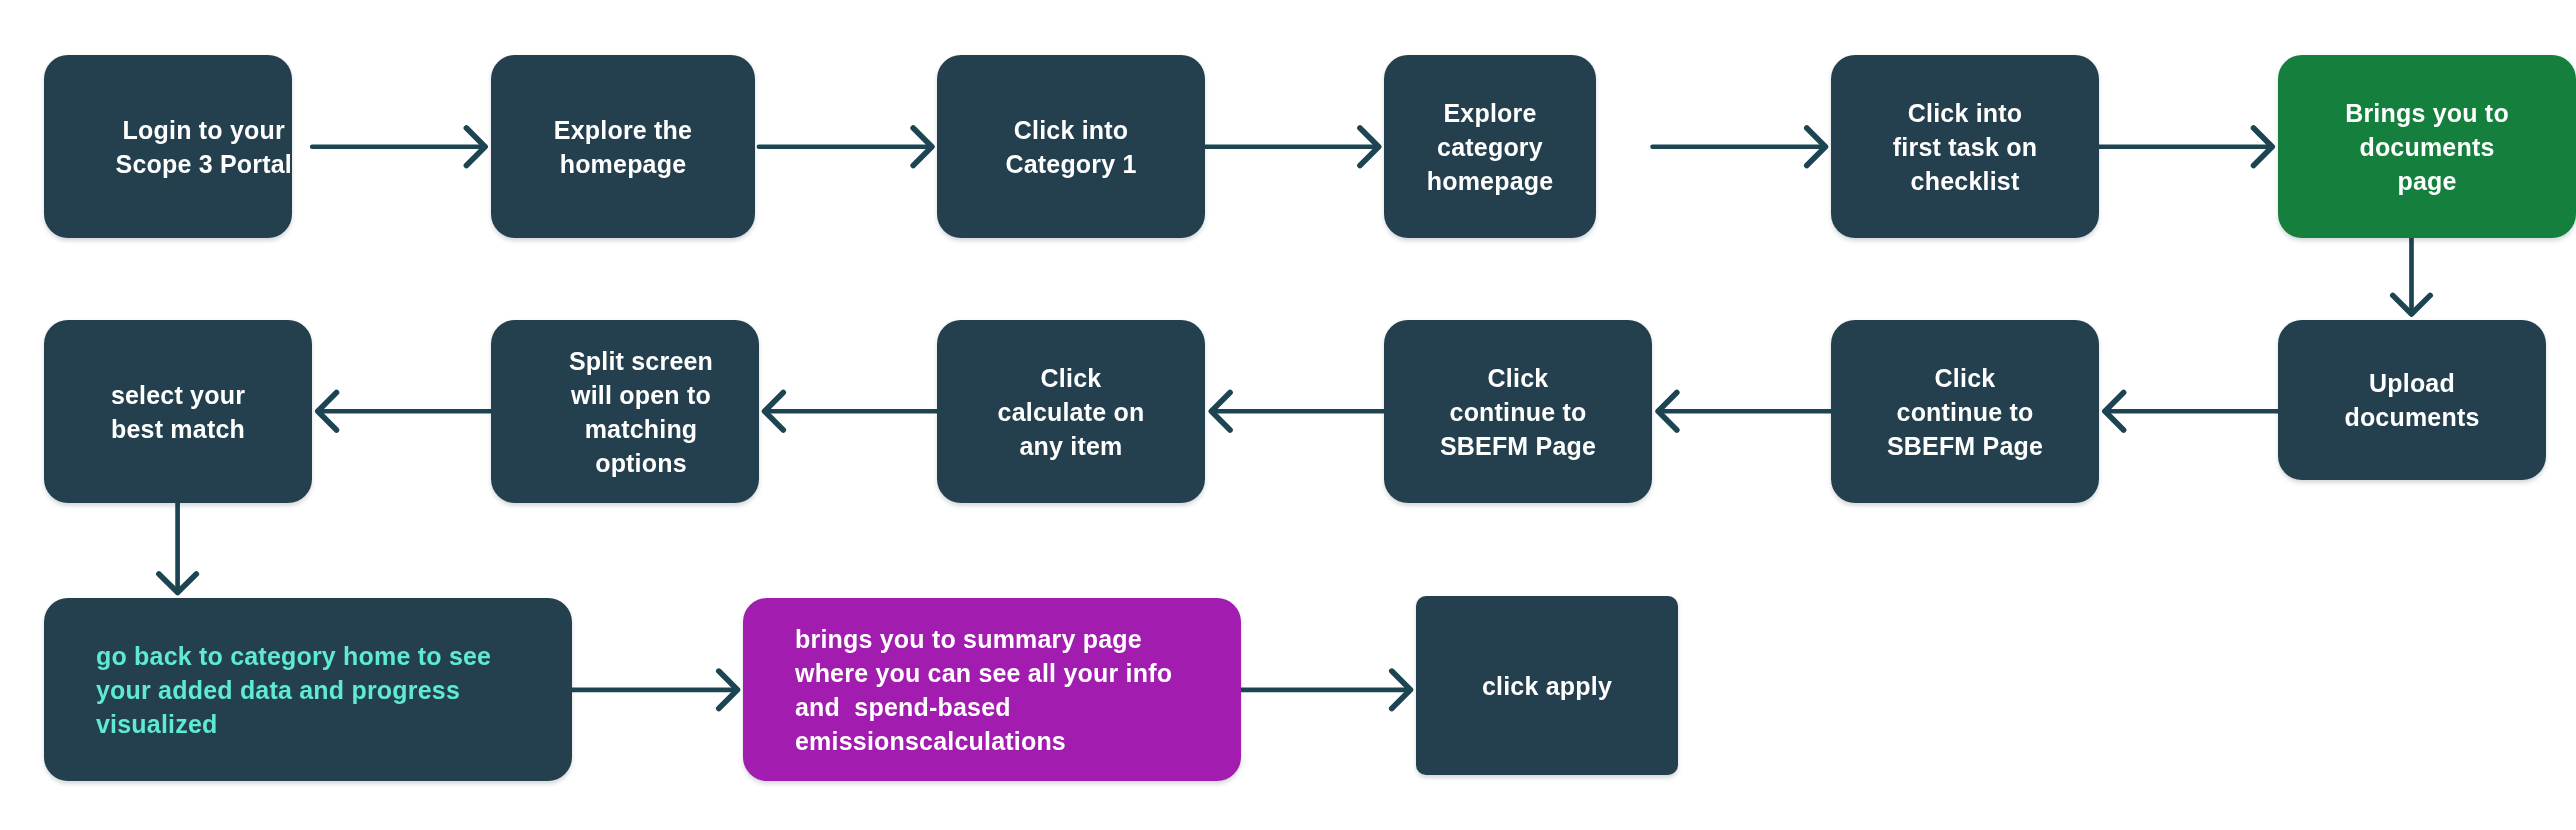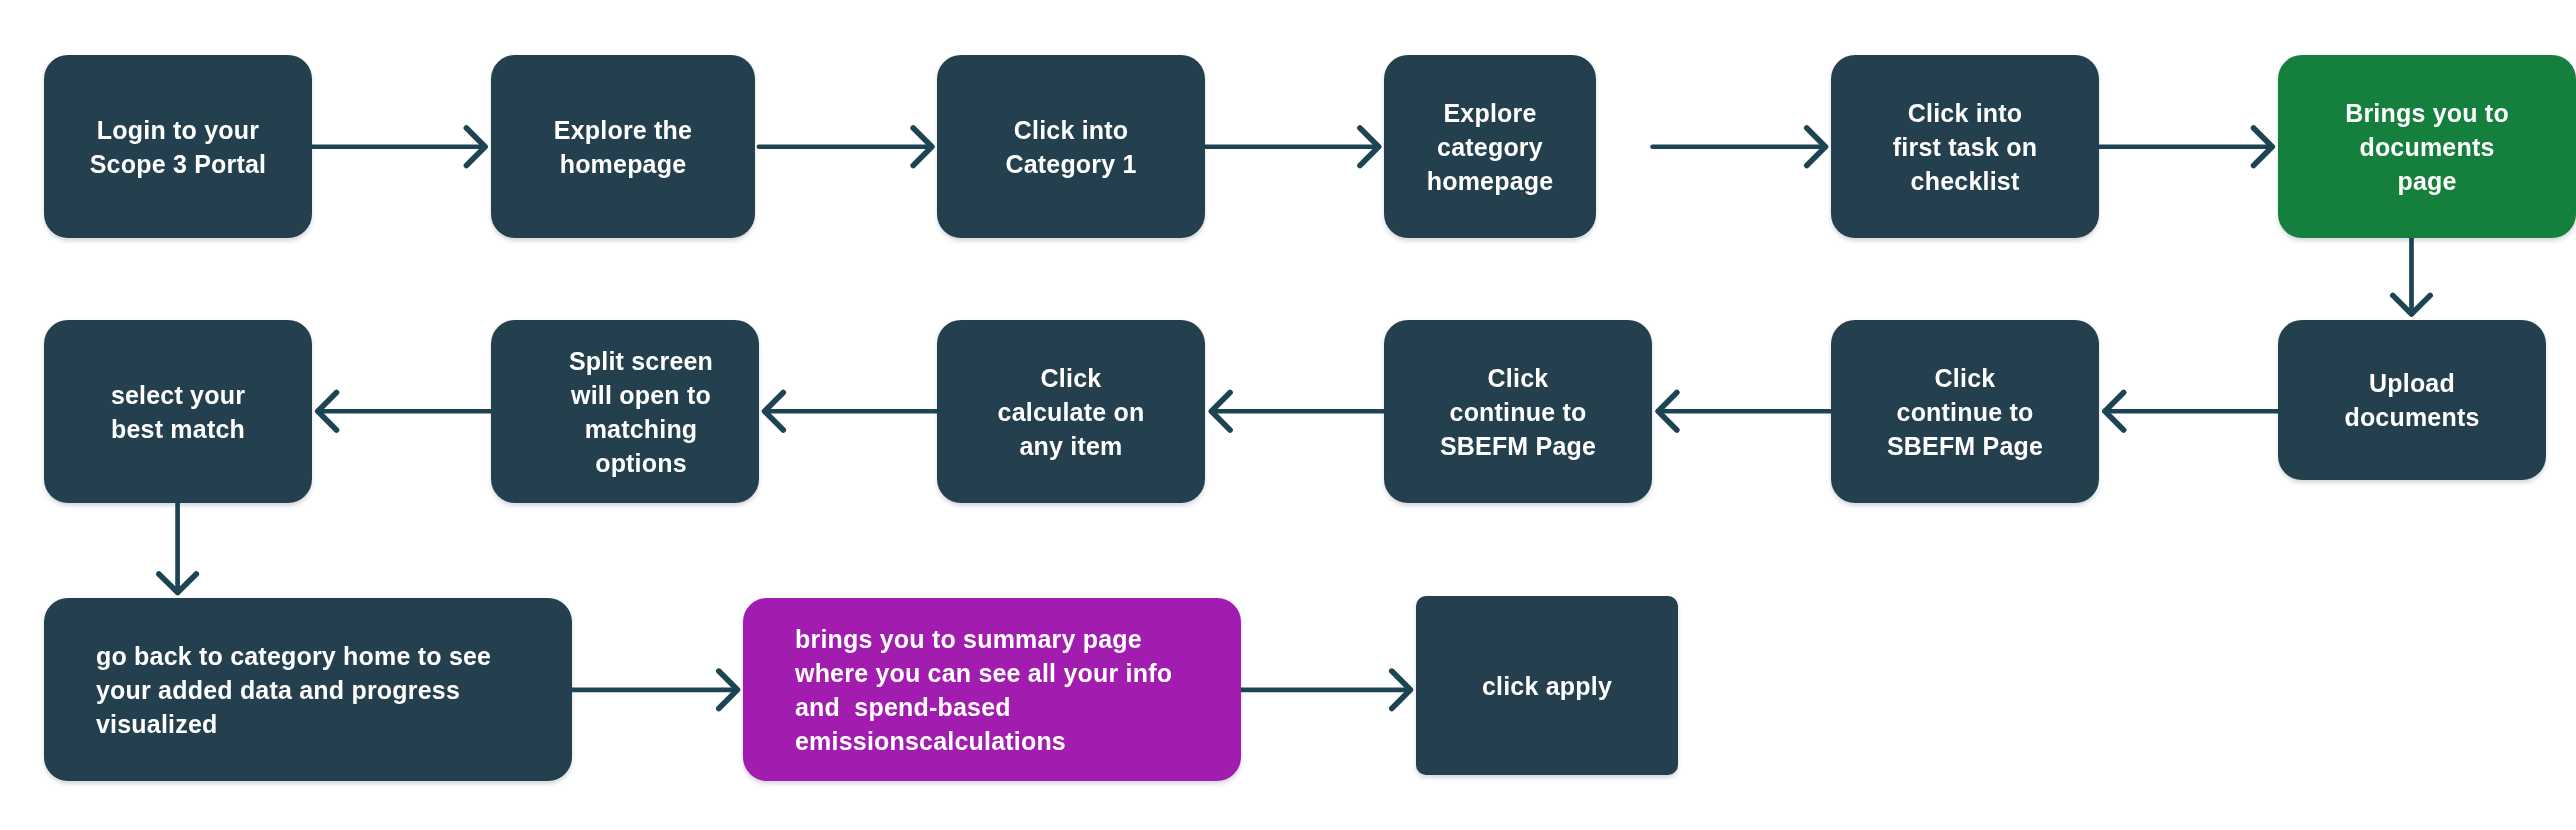--- a/index.html
+++ b/index.html
@@ -108,21 +108,21 @@
       <g stroke="#1C4453" fill="none" stroke-linecap="round" stroke-linejoin="round">
         <line x1="612" y1="738" x2="789" y2="738" stroke-width="5"></line>
         <polyline points="769,718 789,738 769,758" stroke-width="6"></polyline>
       </g>
       <g stroke="#1C4453" fill="none" stroke-linecap="round" stroke-linejoin="round">
         <line x1="1328" y1="738" x2="1509" y2="738" stroke-width="5"></line>
         <polyline points="1489,718 1509,738 1489,758" stroke-width="6"></polyline>
       </g>
     </svg>
   <div id="nodes-layer">
-      <div class="node" style="left: 44px; top: 55px; width: 268px; height: 183px; background: rgb(36, 64, 78); color: rgb(255, 255, 255);"><span class="node-label">Login to your
+      <div class="node" style="left: 44px; top: 55px; width: 248px; height: 183px; background: rgb(36, 64, 78); color: rgb(255, 255, 255); justify-content: flex-end;"><span class="node-label">Login to your
 Scope 3 Portal</span></div>
       <div class="node" style="left: 491px; top: 55px; width: 264px; height: 183px; background: rgb(36, 64, 78); color: rgb(255, 255, 255);"><span class="node-label">Explore the
 homepage</span></div>
       <div class="node" style="left: 937px; top: 55px; width: 268px; height: 183px; background: rgb(36, 64, 78); color: rgb(255, 255, 255);"><span class="node-label">Click into
 Category 1</span></div>
       <div class="node" style="left: 1384px; top: 55px; width: 212px; height: 183px; background: rgb(36, 64, 78); color: rgb(255, 255, 255);"><span class="node-label">Explore
 category
 homepage</span></div>
       <div class="node" style="left: 1831px; top: 55px; width: 268px; height: 183px; background: rgb(36, 64, 78); color: rgb(255, 255, 255);"><span class="node-label">Click into
 first task on
@@ -140,21 +140,21 @@
 SBEFM Page</span></div>
       <div class="node" style="left: 937px; top: 320px; width: 268px; height: 183px; background: rgb(36, 64, 78); color: rgb(255, 255, 255);"><span class="node-label">Click
 calculate on
 any item</span></div>
       <div class="node" style="left: 491px; top: 320px; width: 268px; height: 183px; background: rgb(36, 64, 78); color: rgb(255, 255, 255); padding-left: 32px;"><span class="node-label">Split screen
 will open to
 matching
 options</span></div>
       <div class="node" style="left: 44px; top: 320px; width: 268px; height: 183px; background: rgb(36, 64, 78); color: rgb(255, 255, 255);"><span class="node-label">select your
 best match</span></div>
-      <div class="node align-left" style="left: 44px; top: 598px; width: 528px; height: 183px; background: rgb(36, 64, 78); color: #ffffff;"><span class="node-label">go back to category home to see
+      <div class="node align-left" style="left: 44px; top: 598px; width: 528px; height: 183px; background: rgb(36, 64, 78); color: #5eead4;"><span class="node-label">go back to category home to see
 your added data and progress
 visualized</span></div>
       <div class="node align-left" style="left: 743px; top: 598px; width: 498px; height: 183px; background: #a21caf; color: rgb(255, 255, 255);"><span class="node-label">brings you to summary page
 where you can see all your info
 and  spend-based
 emissionscalculations</span></div>
       <div class="node" style="left: 1416px; top: 596px; width: 262px; height: 179px; background: rgb(36, 64, 78); color: rgb(255, 255, 255); border-radius: 10px;"><span class="node-label">click apply</span></div>
     </div>
 </div>
 

